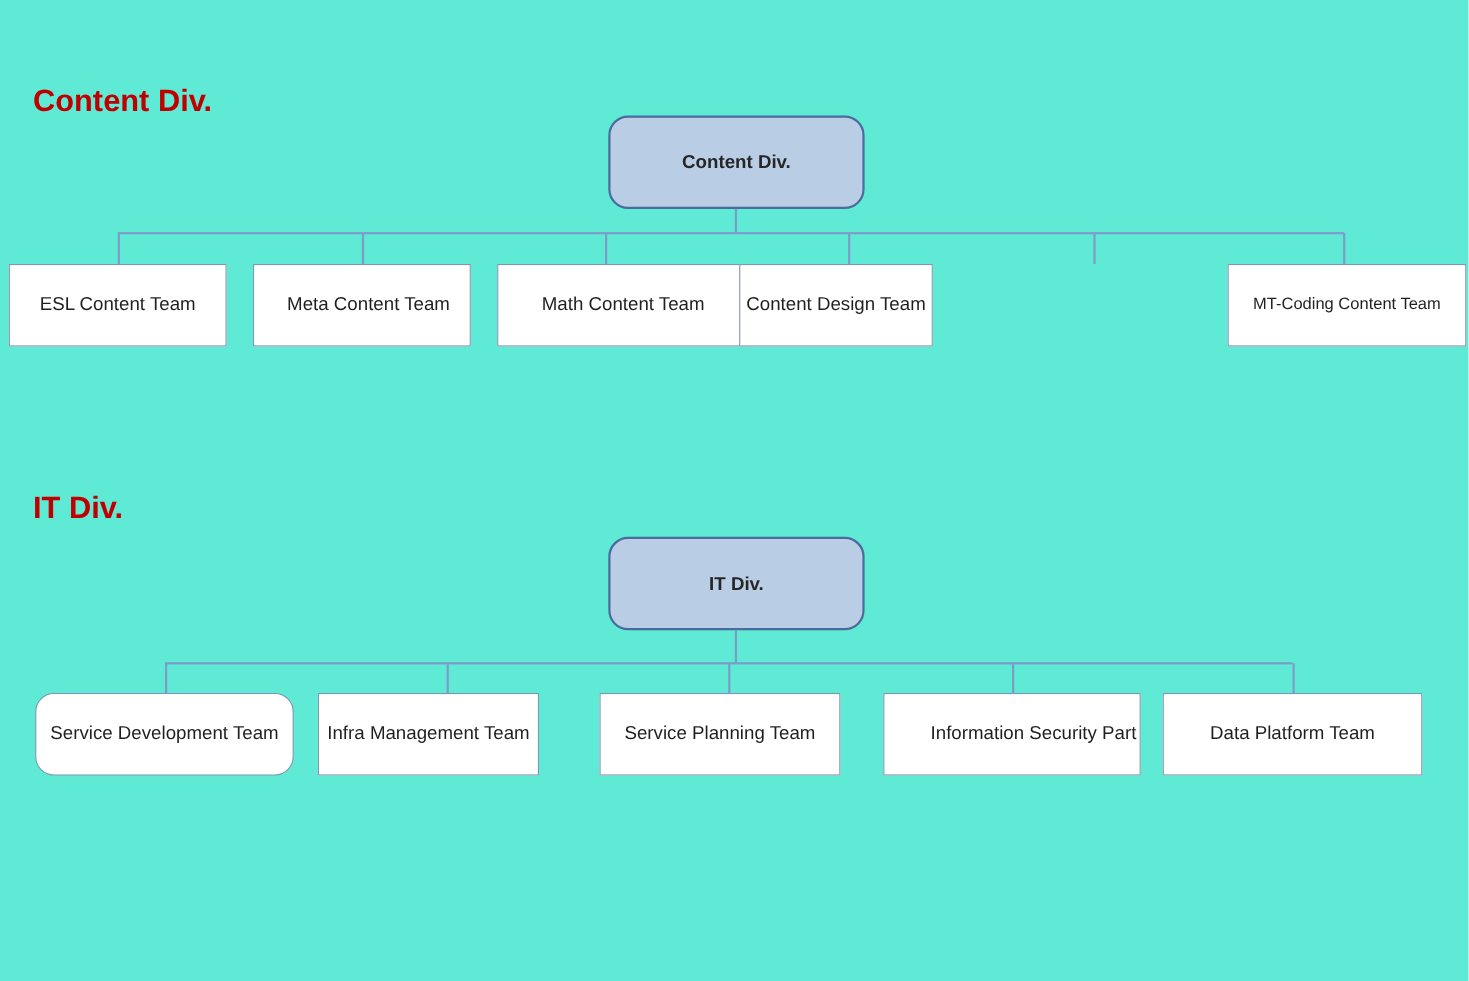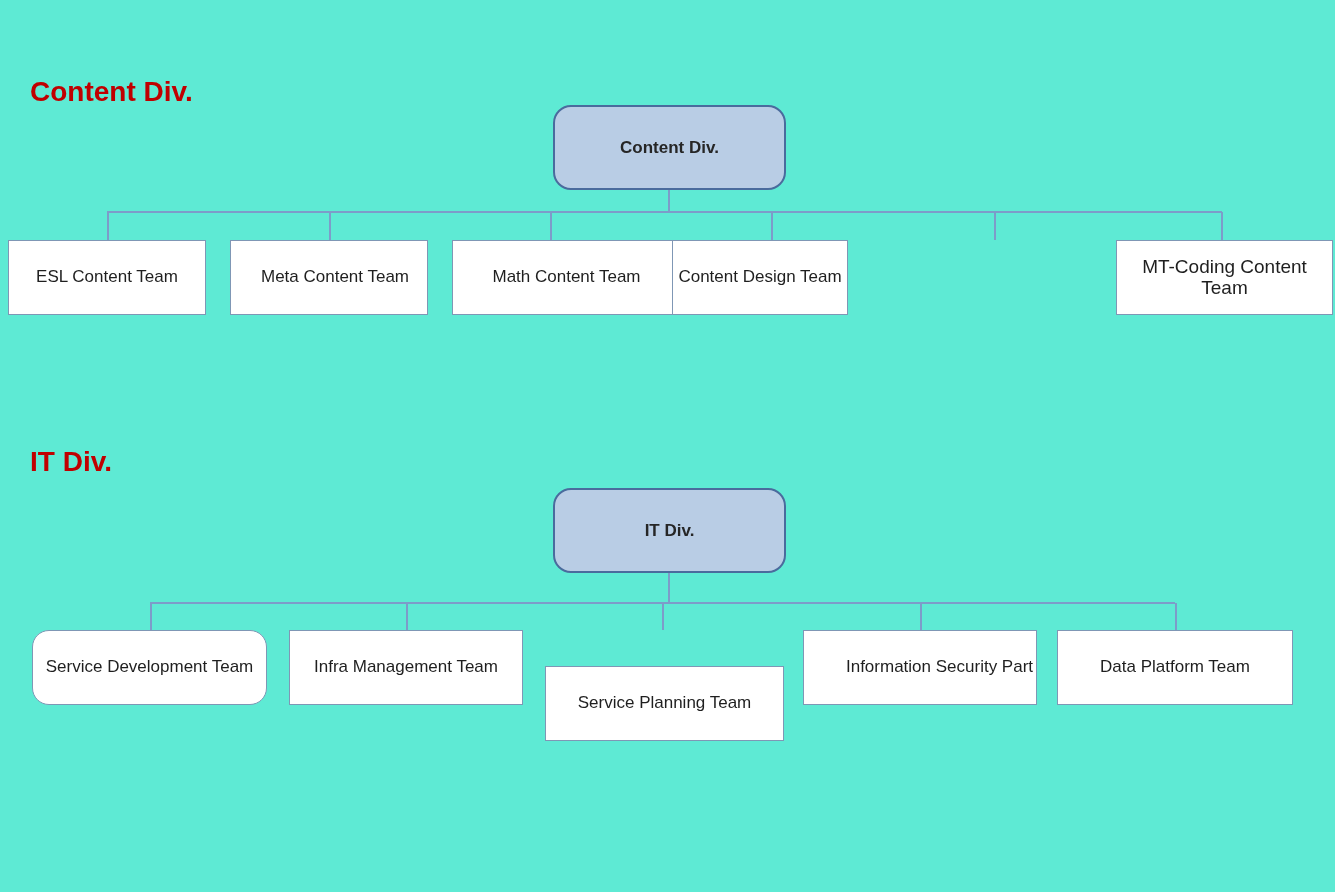--- a/index.html
+++ b/index.html
@@ -33,21 +33,21 @@
     background:#ffffff;
     border:1.5px solid #7f97b5;
     display:flex;align-items:center;justify-content:center;
     box-sizing:border-box;
     text-align:center;
   }
   .child-box .lbl{
     font-size:17px;font-weight:normal;color:#1f1f1f;line-height:1.1;
   }
   .child-box.emph{border:2.2px solid #5a7499;}
-  .child-box.tight .lbl{font-size:19px;}
+  .child-box.tight .lbl{font-size:15px;}
 
   .line{position:absolute;background:#7d9cc9;}
   .vline{width:1.6px;}
   .hline{height:1.6px;}
 </style>
 </head>
 <body>
 
 <div id="canvas">
 
@@ -92,24 +92,24 @@
   <div class="line hline" style="left:150px;top:602px;width:1025px;"></div>
   <div class="line vline" style="left:150px;top:603px;height:27px;"></div>
   <div class="line vline" style="left:406px;top:603px;height:27px;"></div>
   <div class="line vline" style="left:662px;top:603px;height:27px;"></div>
   <div class="line vline" style="left:920px;top:603px;height:27px;"></div>
   <div class="line vline" style="left:1175px;top:603px;height:27px;"></div>
 
   <div class="child-box" style="left:32px;top:630px;width:235px;border-radius:17px;">
     <span class="lbl">Service Development Team</span>
   </div>
-  <div class="child-box" style="left:289px;top:630px;width:234px;">
+  <div class="child-box" style="left:289px;top:630px;width:201px;">
     <span class="lbl">Infra Management Team</span>
   </div>
-  <div class="child-box" style="left:545px;top:666px;width:239px;">
+  <div class="child-box" style="left:545px;top:630px;width:219px;">
     <span class="lbl">Service Planning Team</span>
   </div>
   <div class="child-box" style="left:803px;top:630px;width:234px;padding-left:39px;">
     <span class="lbl">Information Security Part</span>
   </div>
   <div class="child-box" style="left:1057px;top:630px;width:236px;">
     <span class="lbl">Data Platform Team</span>
   </div>
 
 </div>

